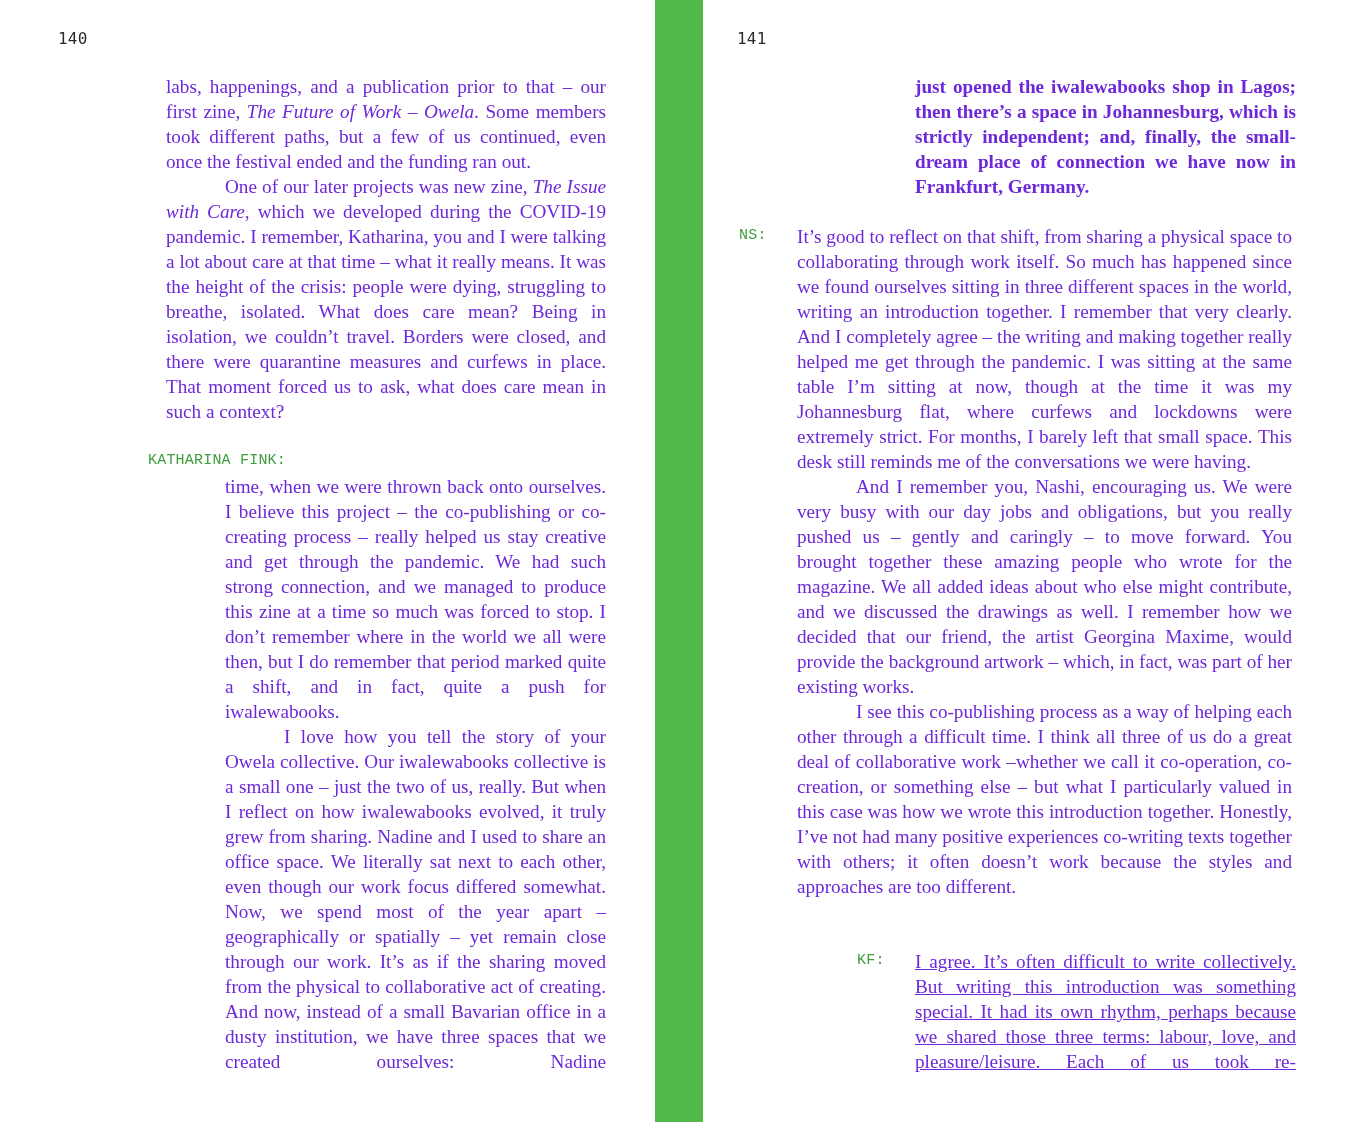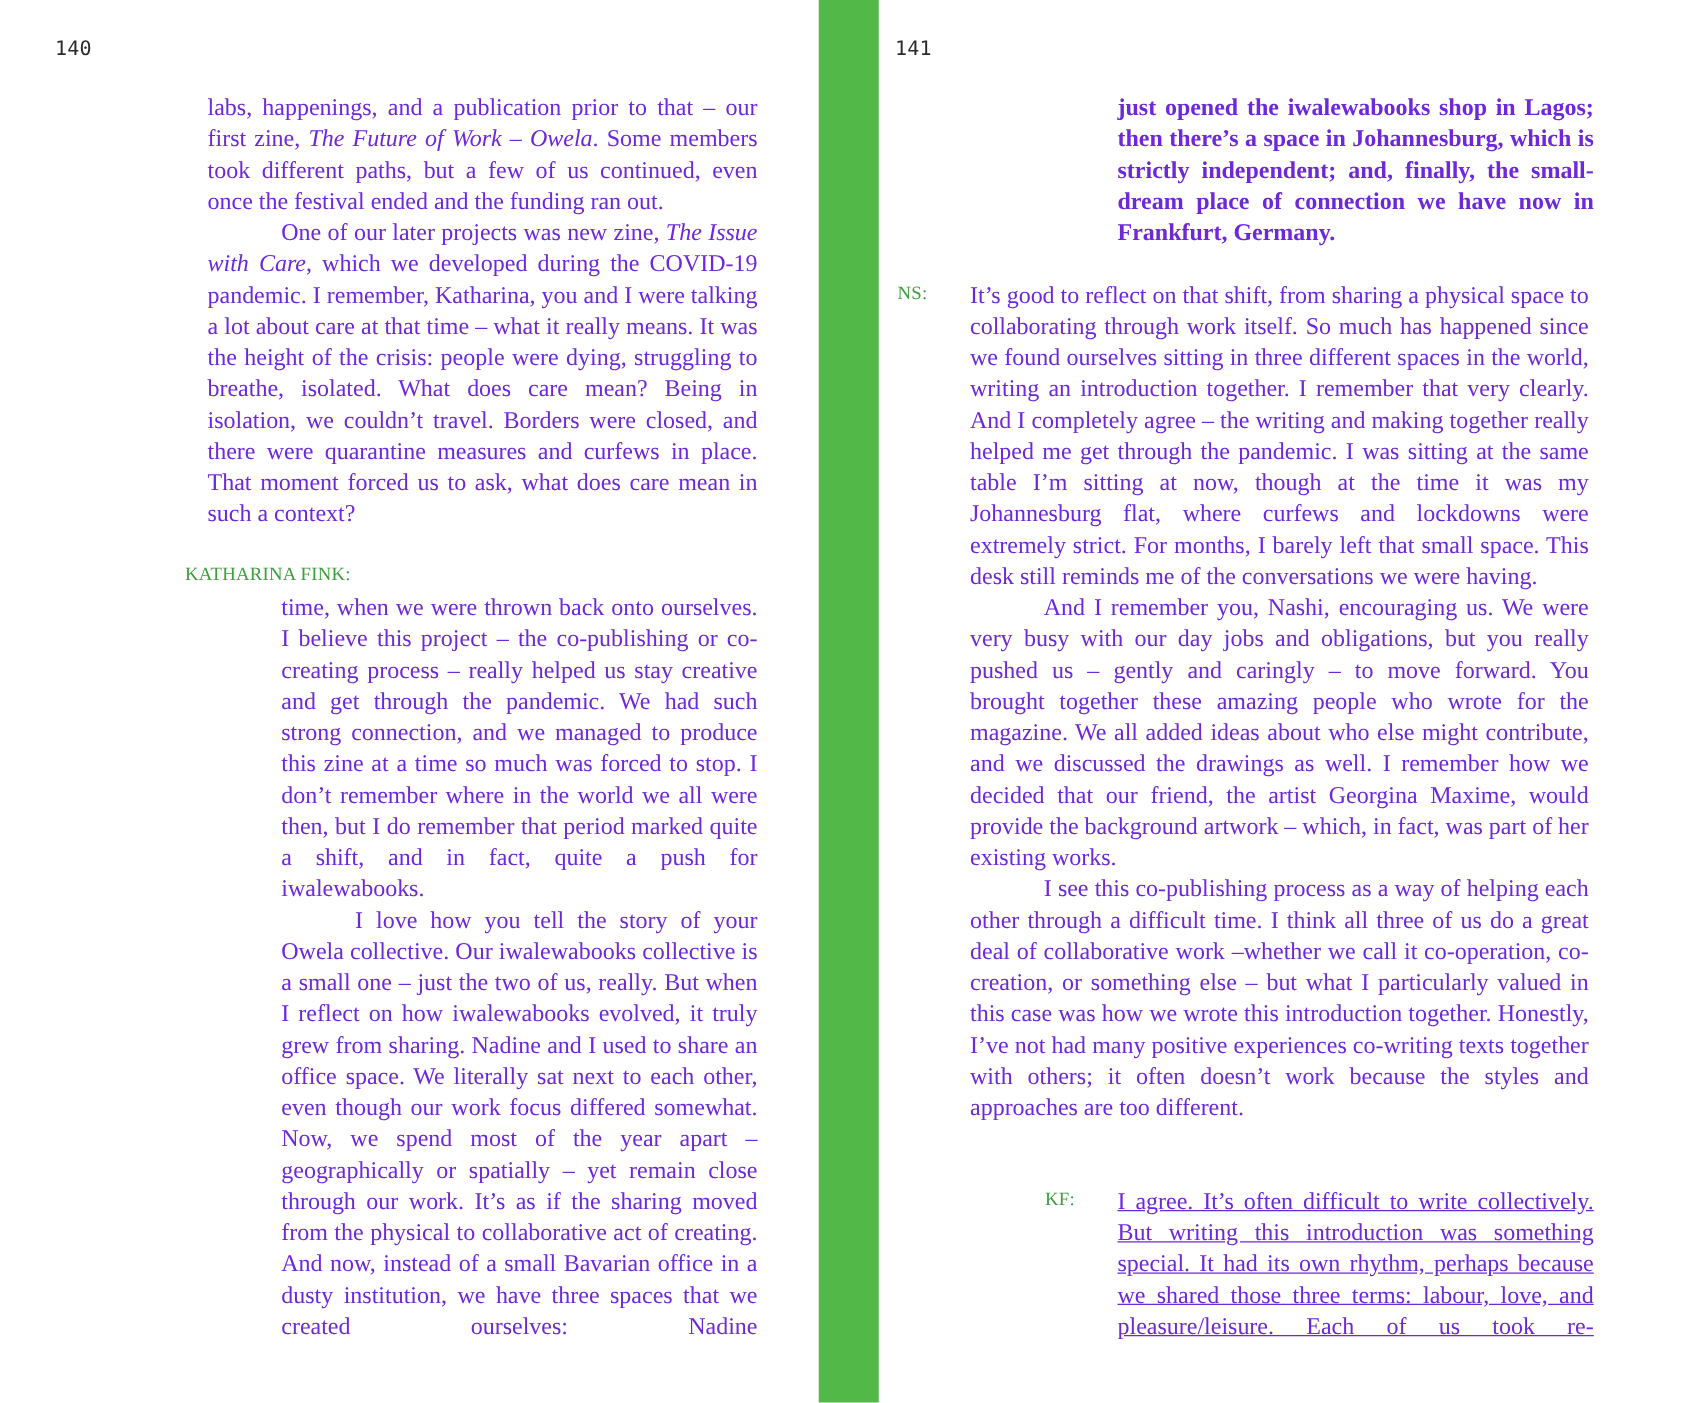--- a/index.html
+++ b/index.html
@@ -4,21 +4,21 @@
 <style>
   html, body { margin:0; padding:0; }
   body {
     width:1358px; height:1122px; position:relative; overflow:hidden;
     background:#ffffff;
     font-family:"DejaVu Serif", "Liberation Serif", serif;
     color:#2b2b2b;
   }
   .page { position:absolute; top:0; height:1122px; }
   .page-left { left:0; width:655px; }
-  .page-right { left:664px; width:655px; }
+  .page-right { left:685px; width:655px; }
   .gutter-bar { position:absolute; left:655px; top:0; width:48px; height:1122px; background:#52b848; }
 
   .folio {
     position:absolute; top:29px;
     font-family:"DejaVu Sans Mono", "Liberation Mono", monospace;
     font-size:16px; color:#2b2b2b; letter-spacing:0.2px;
   }
   .running-head {
     position:absolute; top:29px; left:133px;
     font-family:"DejaVu Sans Mono", "Liberation Mono", monospace;
@@ -31,30 +31,30 @@
     font-size:19.2px; line-height:25px;
     text-align:justify; hyphens:manual;
     color:#6d28d9;
   }
   .block p { margin:0; text-indent:0; }
   .block p.indent { text-indent:59px; }
   .block p.last { text-align-last:left; }
   .block em { font-style:italic; }
 
   .speaker {
-    font-family:Liberation Serif, serif;
+    font-family:Liberation Mono, monospace;
     font-size:15px; color:#3e9e3e; letter-spacing:0.2px;
     position:absolute; white-space:nowrap;
   }
 </style>
 </head>
 <body>
 
 <div class="page page-left">
-  <span class="folio" style="left:44px;">140</span>
+  <span class="folio" style="left:58px;">140</span>
 
   <div class="block" style="left:166px; top:74px; width:440px;">
     <p><span>labs, happenings, and a publication prior to that – our first zine, </span><em>The Future of Work – Owela</em><span>. Some members took different paths, but a few of us continued, even once the festival ended and the funding ran out.</span></p>
     <p class="indent"><span>One of our later projects was new zine, </span><em>The Issue with Care</em><span>, which we developed during the COVID-19 pandemic. I remember, Katharina, you and I were talking a lot about care at that time – what it really means. It was the height of the crisis: people were dying, struggling to breathe, isolated. What does care mean? Being in isolation, we couldn’t travel. Borders were closed, and there were quarantine measures and curfews in place. That moment forced us to ask, what does care mean in such a context?</span></p>
   </div>
 
   <span class="speaker" style="left:148px; top:452px;">KATHARINA FINK:</span>
   <div class="block" style="left:225px; top:474px; width:381px;">
     <p>time, when we were thrown back onto ourselves. I believe this project – the co-publishing or co-creating process – really helped us stay creative and get through the pandemic. We had such strong connection, and we managed to produce this zine at a time so much was forced to stop. I don’t remember where in the world we all were then, but I do remember that period marked quite a shift, and in fact, quite a push for iwalewabooks.</p>
     <p class="indent" style="text-align-last:justify;">I love how you tell the story of your Owela collective. Our iwalewabooks collective is a small one – just the two of us, really. But when I reflect on how iwalewabooks evolved, it truly grew from sharing. Nadine and I used to share an office space. We literally sat next to each other, even though our work focus differed somewhat. Now, we spend most of the year apart – geographically or spatially – yet remain close through our work. It’s as if the sharing moved from the physical to collaborative act of creating. And now, instead of a small Bavarian office in a dusty institution, we have three spaces that we created ourselves: Nadine</p>

